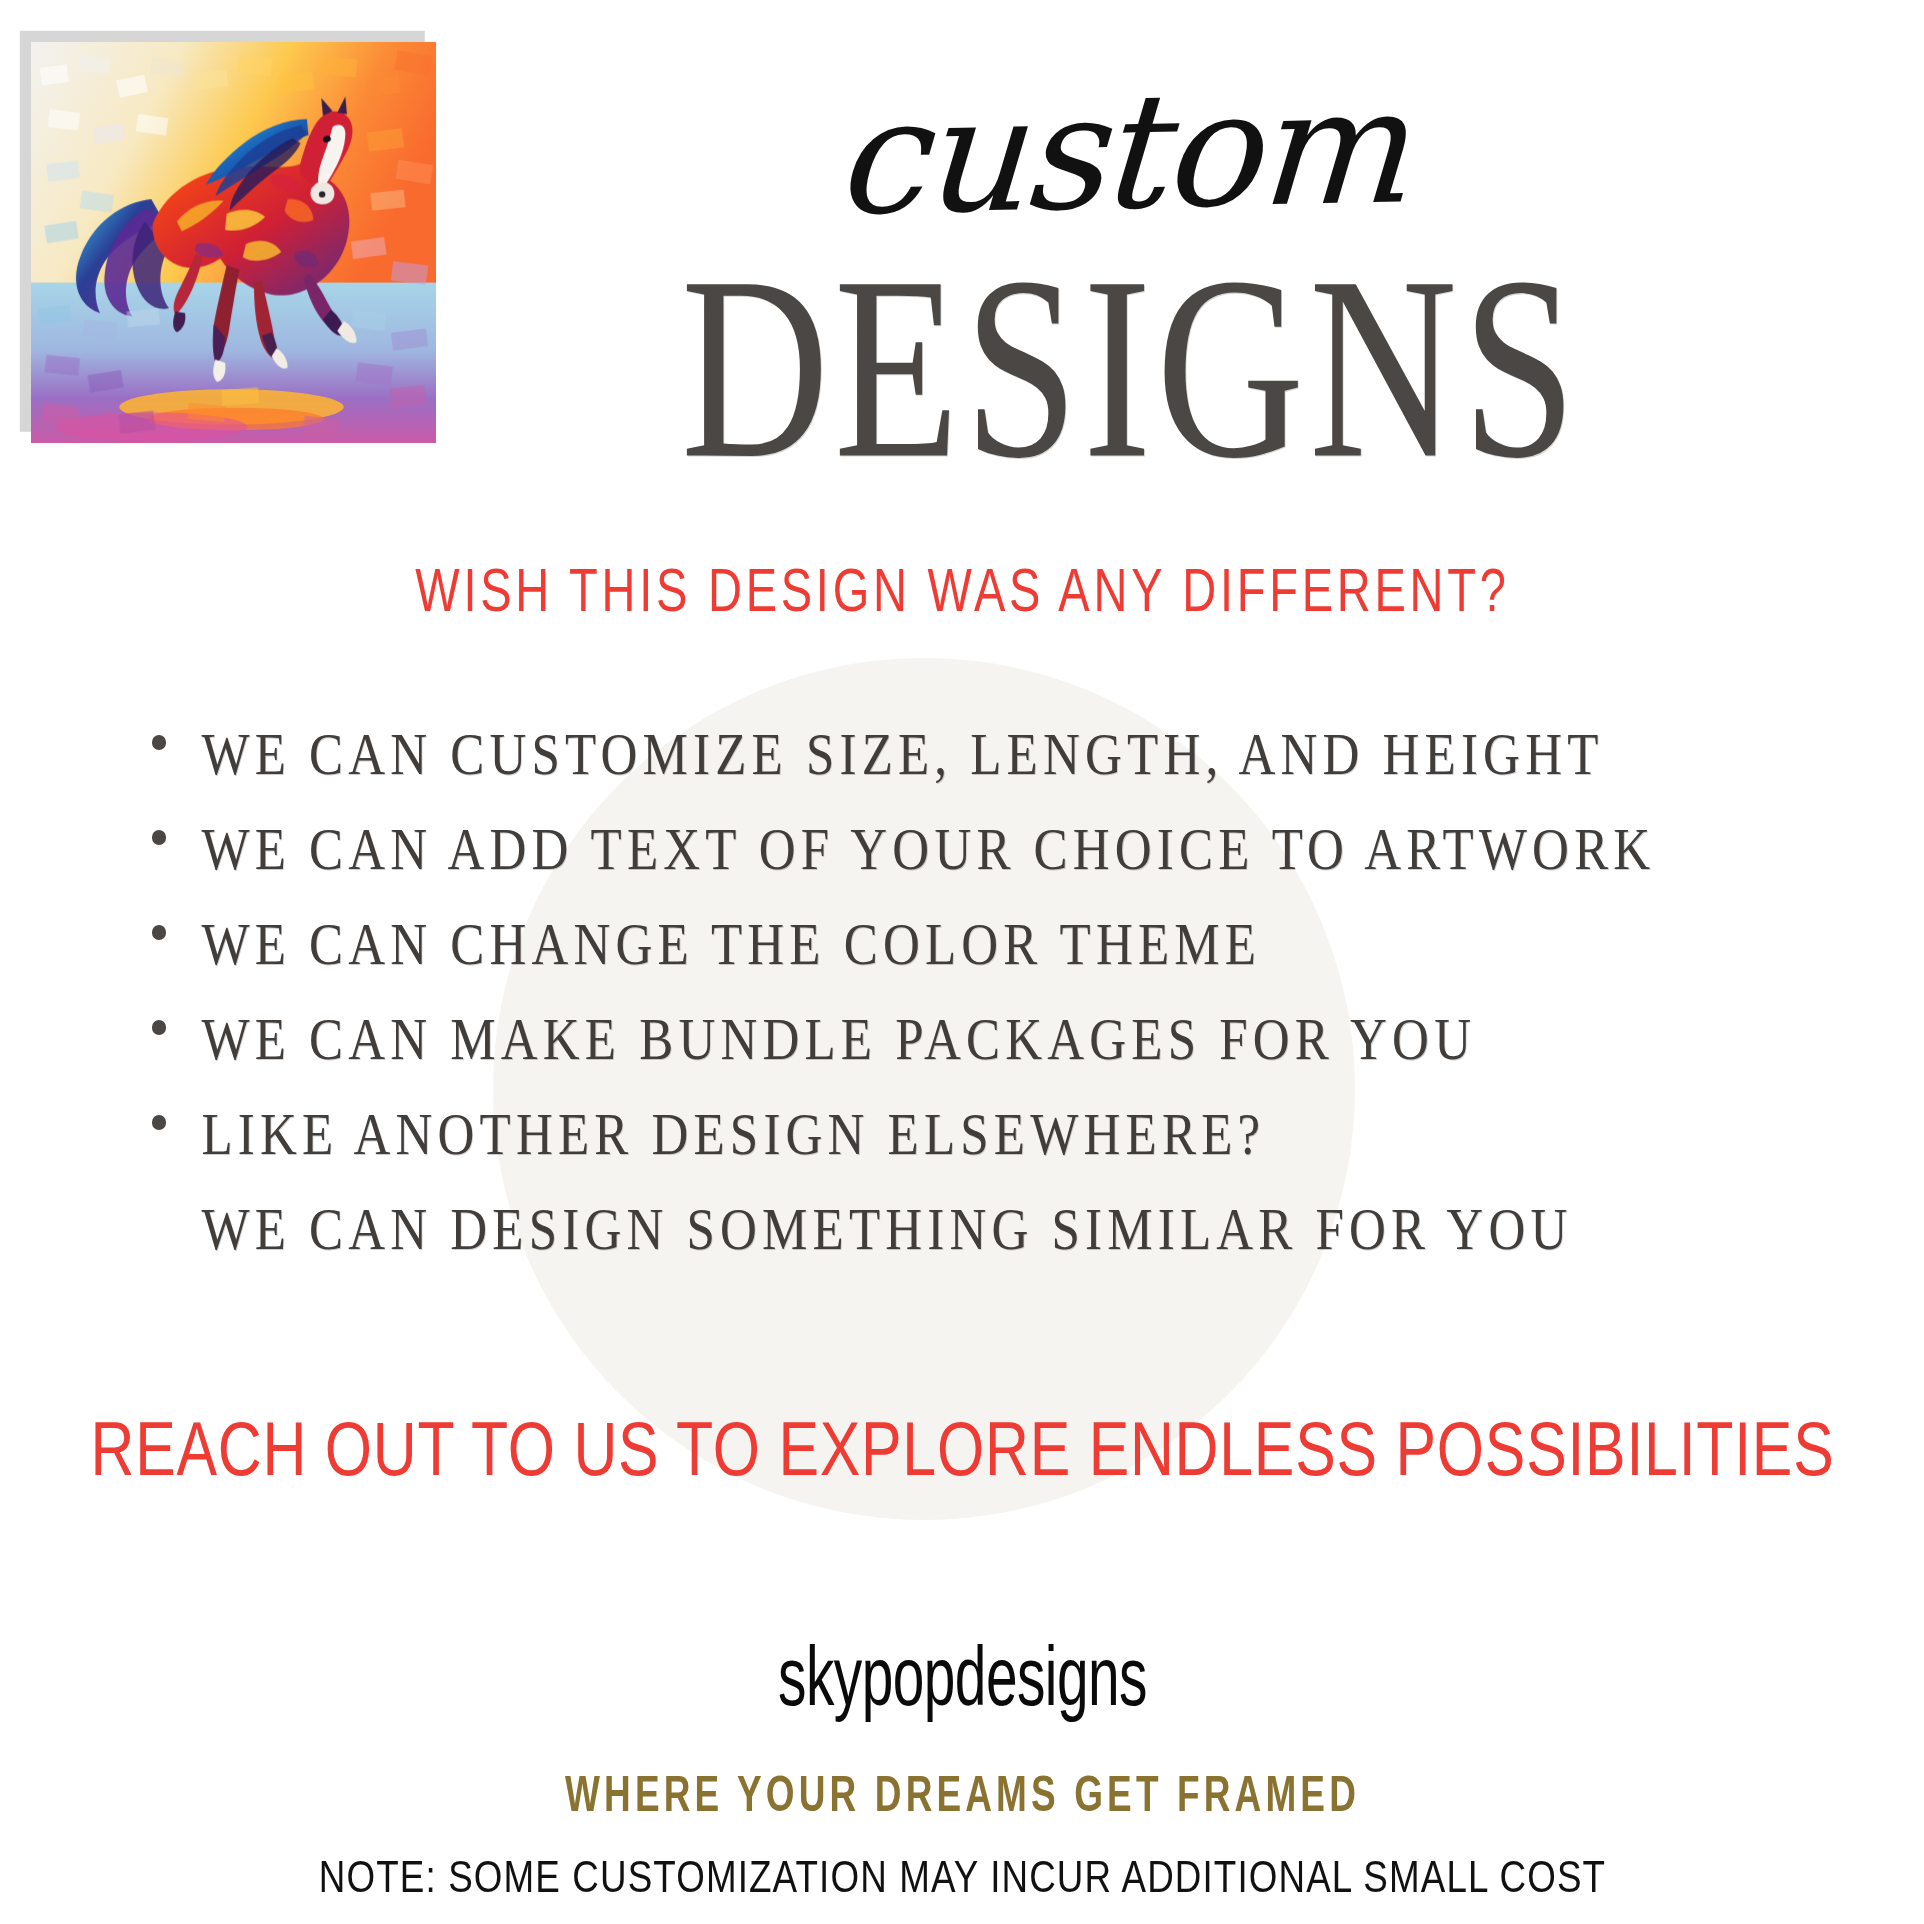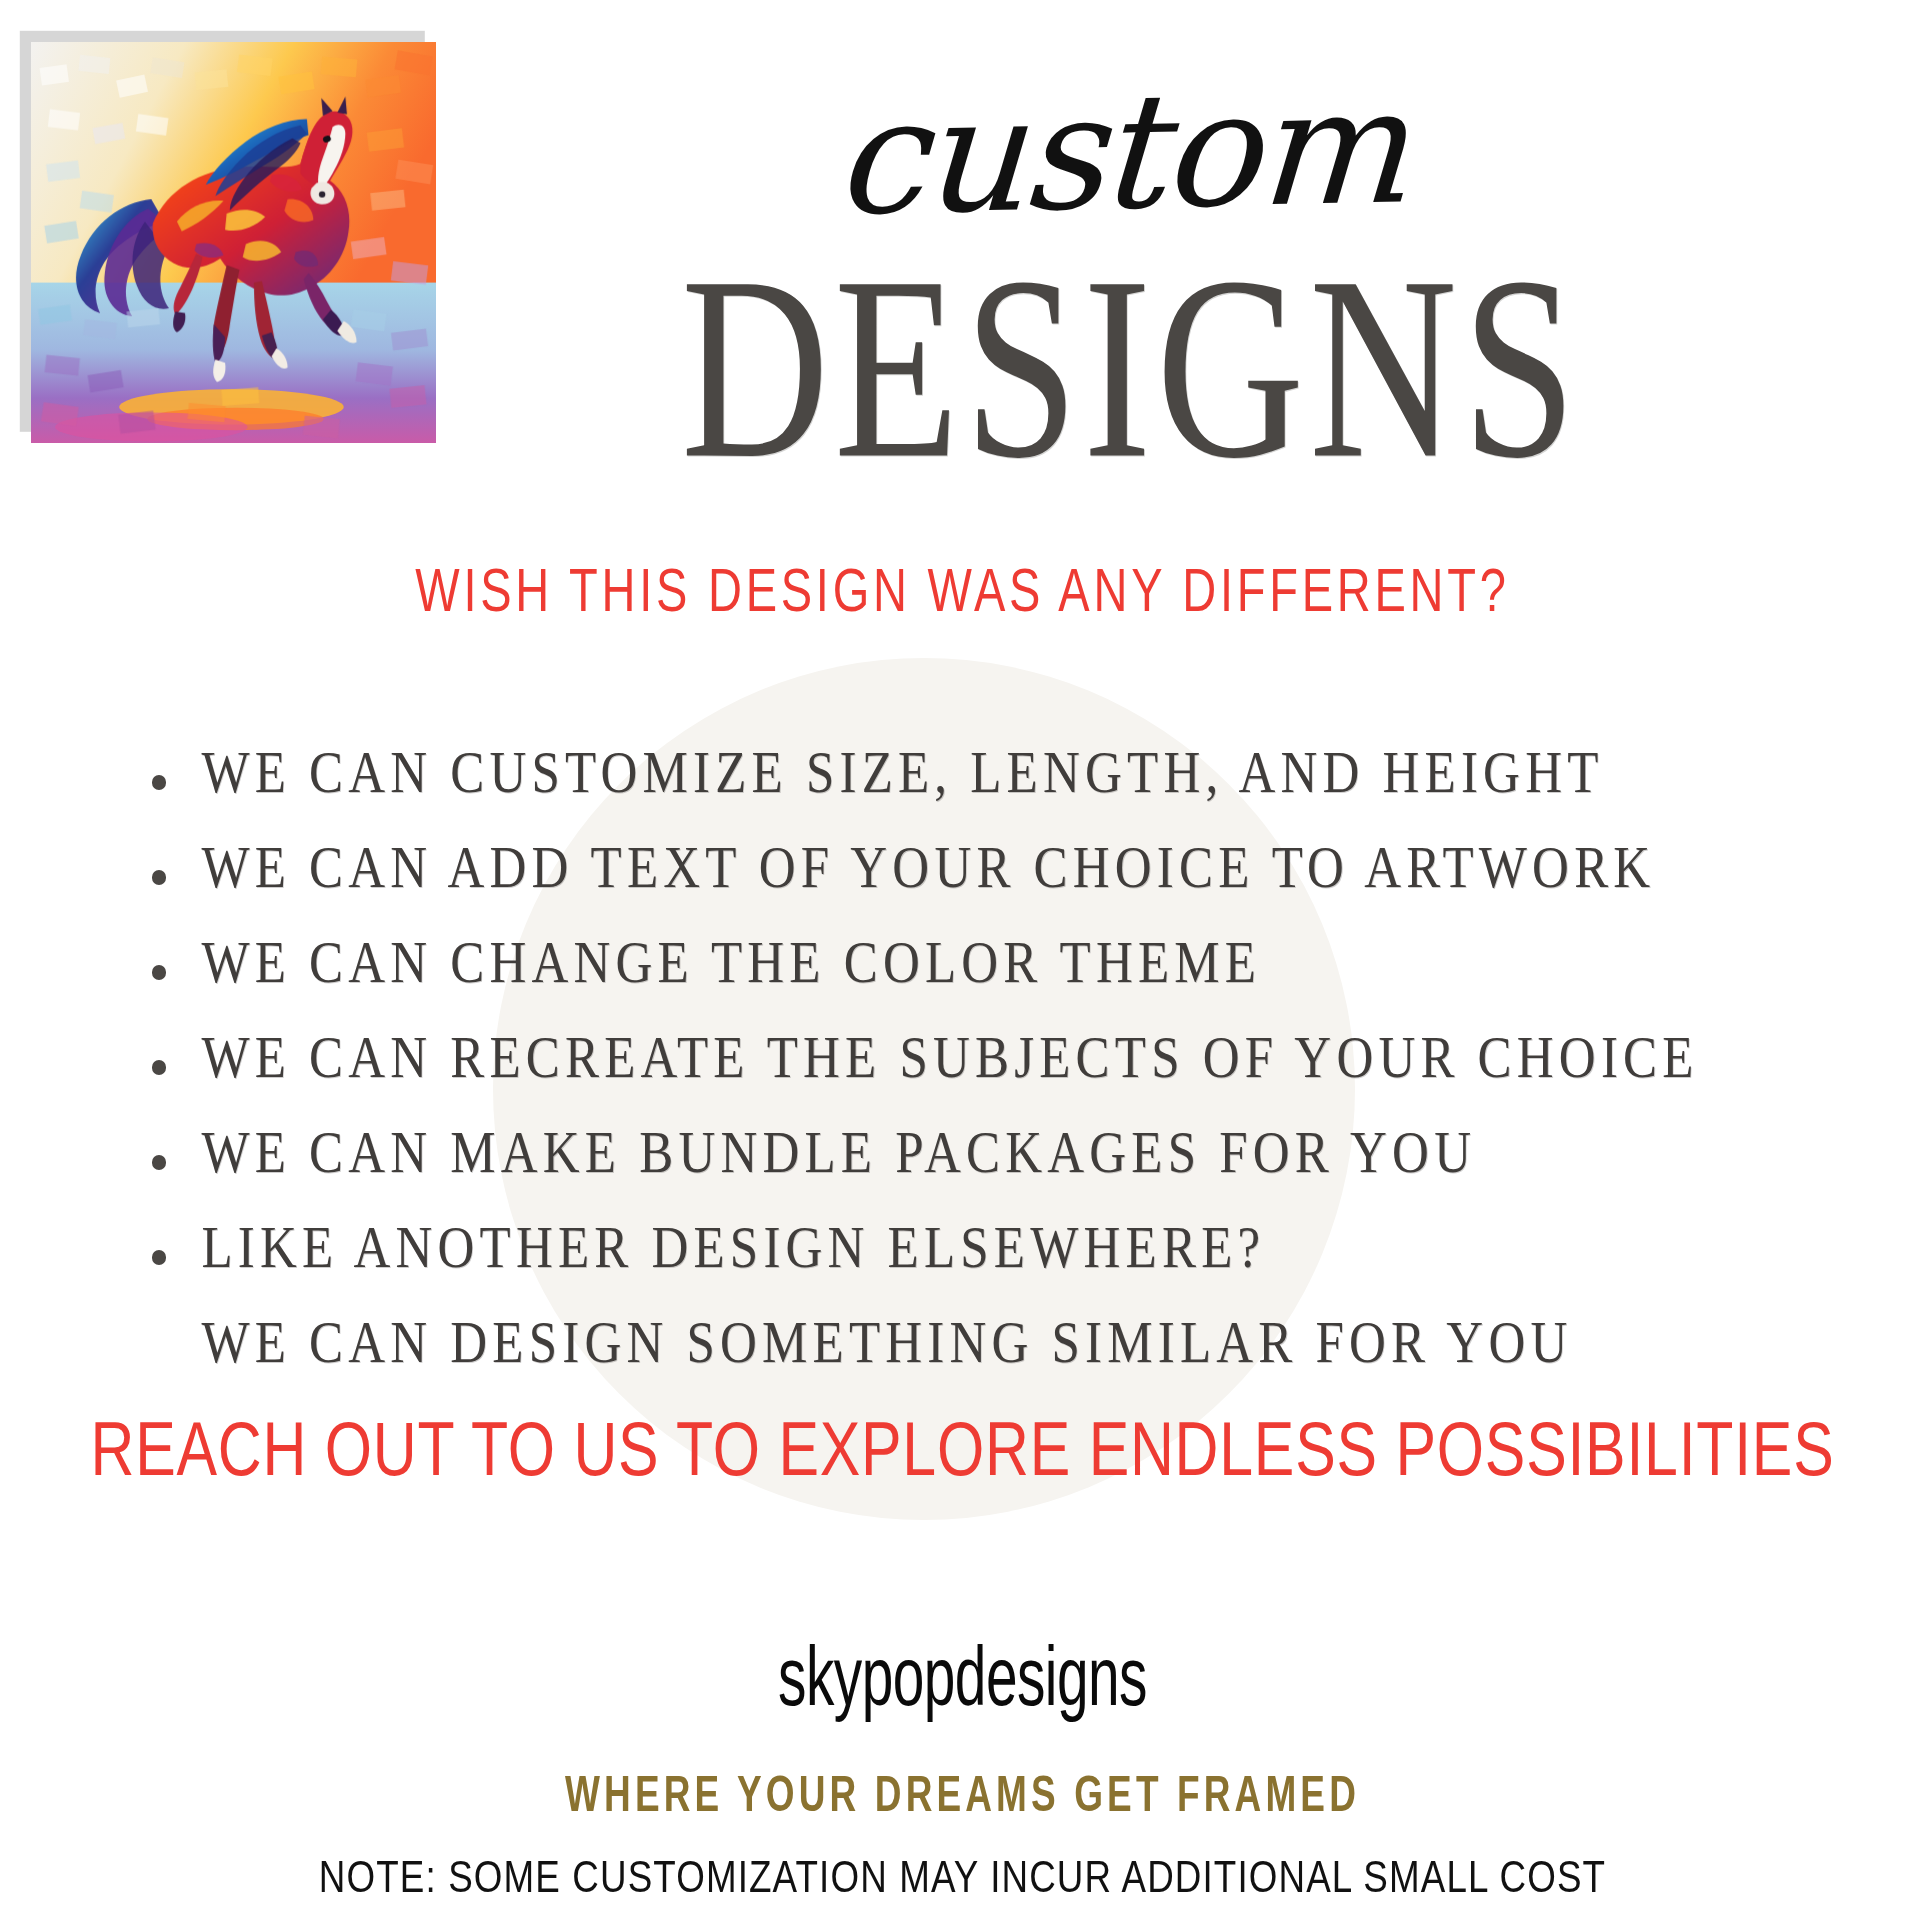--- a/index.html
+++ b/index.html
@@ -98,21 +98,21 @@
     left: 152px;
     top: 706px;
     width: 1700px;
     z-index: 2;
     margin: 0;
     padding: 0;
     list-style: none;
   }
   .bullet-row {
     display: flex;
-    align-items: flex-end;
+    align-items: center;
     height: 95px;
   }
   .bullet-dot {
     flex: 0 0 auto;
     width: 14.4px;
     height: 14.4px;
     border-radius: 50%;
     background: #4a4744;
     margin-right: 35px;
     position: relative;
@@ -365,24 +365,20 @@
   <li class="bullet-row">
     <span class="bullet-dot"></span>
     <span class="bullet-text">WE CAN ADD TEXT OF YOUR CHOICE TO ARTWORK</span>
   </li>
   <li class="bullet-row">
     <span class="bullet-dot"></span>
     <span class="bullet-text">WE CAN CHANGE THE COLOR THEME</span>
   </li>
   <li class="bullet-row">
     <span class="bullet-dot"></span>
-    <span class="bullet-text">WE CAN RECREATE THE SUBJECTS OF YOUR CHOICE</span>
-  </li>
-  <li class="bullet-row">
-    <span class="bullet-dot"></span>
     <span class="bullet-text">WE CAN MAKE BUNDLE PACKAGES FOR YOU</span>
   </li>
   <li class="bullet-row">
     <span class="bullet-dot"></span>
     <span class="bullet-text">LIKE ANOTHER DESIGN ELSEWHERE?</span>
   </li>
   <li class="bullet-row no-marker">
     <span class="bullet-dot hidden"></span>
     <span class="bullet-text">WE CAN DESIGN SOMETHING SIMILAR FOR YOU</span>
   </li>

